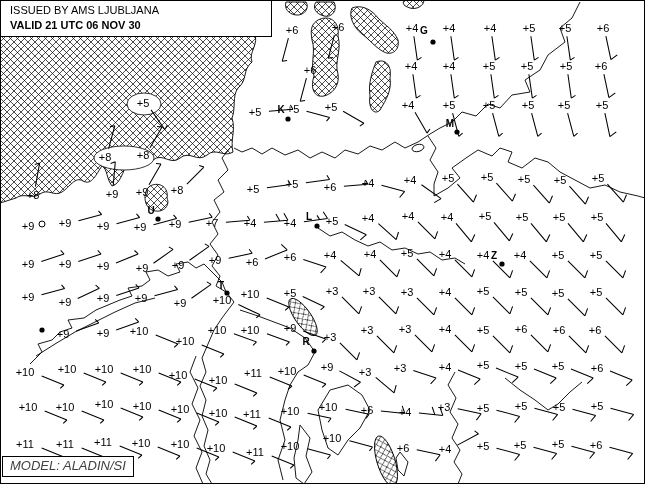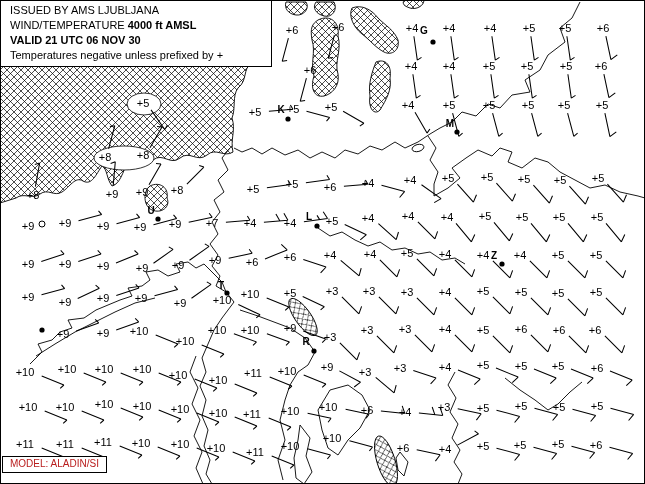--- a/index.html
+++ b/index.html
@@ -5,21 +5,21 @@
   html,body{margin:0;padding:0;background:#fff;}
   .canvas{position:relative;width:645px;height:484px;background:#fff;overflow:hidden;
           font-family:"Liberation Sans",sans-serif;}
   .frame{position:absolute;inset:0;border:1px solid #000;pointer-events:none;}
   #map-svg{position:absolute;left:0;top:0;}
   .hdr-box{position:absolute;left:0;top:0;width:272px;box-sizing:border-box;
            background:#fff;border:1px solid #000;padding:2px 4px 3px 9px;
            font-size:11px;line-height:15.1px;white-space:nowrap;overflow:hidden;color:#000;}
   .hdr-box b{font-weight:bold;}
   .model-box{position:absolute;left:2px;top:456px;background:#fff;border:1px solid #000;
-             padding:1px 7px 3px 7px;font-size:10px;color:#b91c1c;}
+             padding:1px 7px 3px 7px;font-size:13px;color:#404040;font-style:italic;}
   .tlabel{font:11px "Liberation Sans",sans-serif;fill:#000;}
   .city{font:bold 10px "Liberation Sans",sans-serif;fill:#000;}
 </style>
 </head>
 <body>
 
 <div class="canvas">
 
   <svg id="map-svg" width="645" height="484" viewBox="0 0 645 484">
     <defs>
@@ -721,21 +721,19 @@
         <g>
           <text x="306" y="345" class="city" text-anchor="middle">R</text>
           <circle cx="314" cy="351" r="2.6" fill="#000"></circle>
         </g>
         <circle cx="42" cy="330" r="2.6" fill="#000"></circle>
       </g>
   </svg>
 
   <div class="hdr-box">
     <div>ISSUED BY AMS LJUBLJANA</div>
-    <div><span>WIND/TEMPERATURE </span><b>4000 ft AMSL</b></div>
     <div><b>VALID 21 UTC 06 NOV 30</b></div>
-    <div>Temperatures negative unless prefixed by +</div>
   </div>
 
   <div class="model-box">MODEL: ALADIN/SI</div>
 
   <div class="frame"></div>
 </div>
 
 </body></html>

